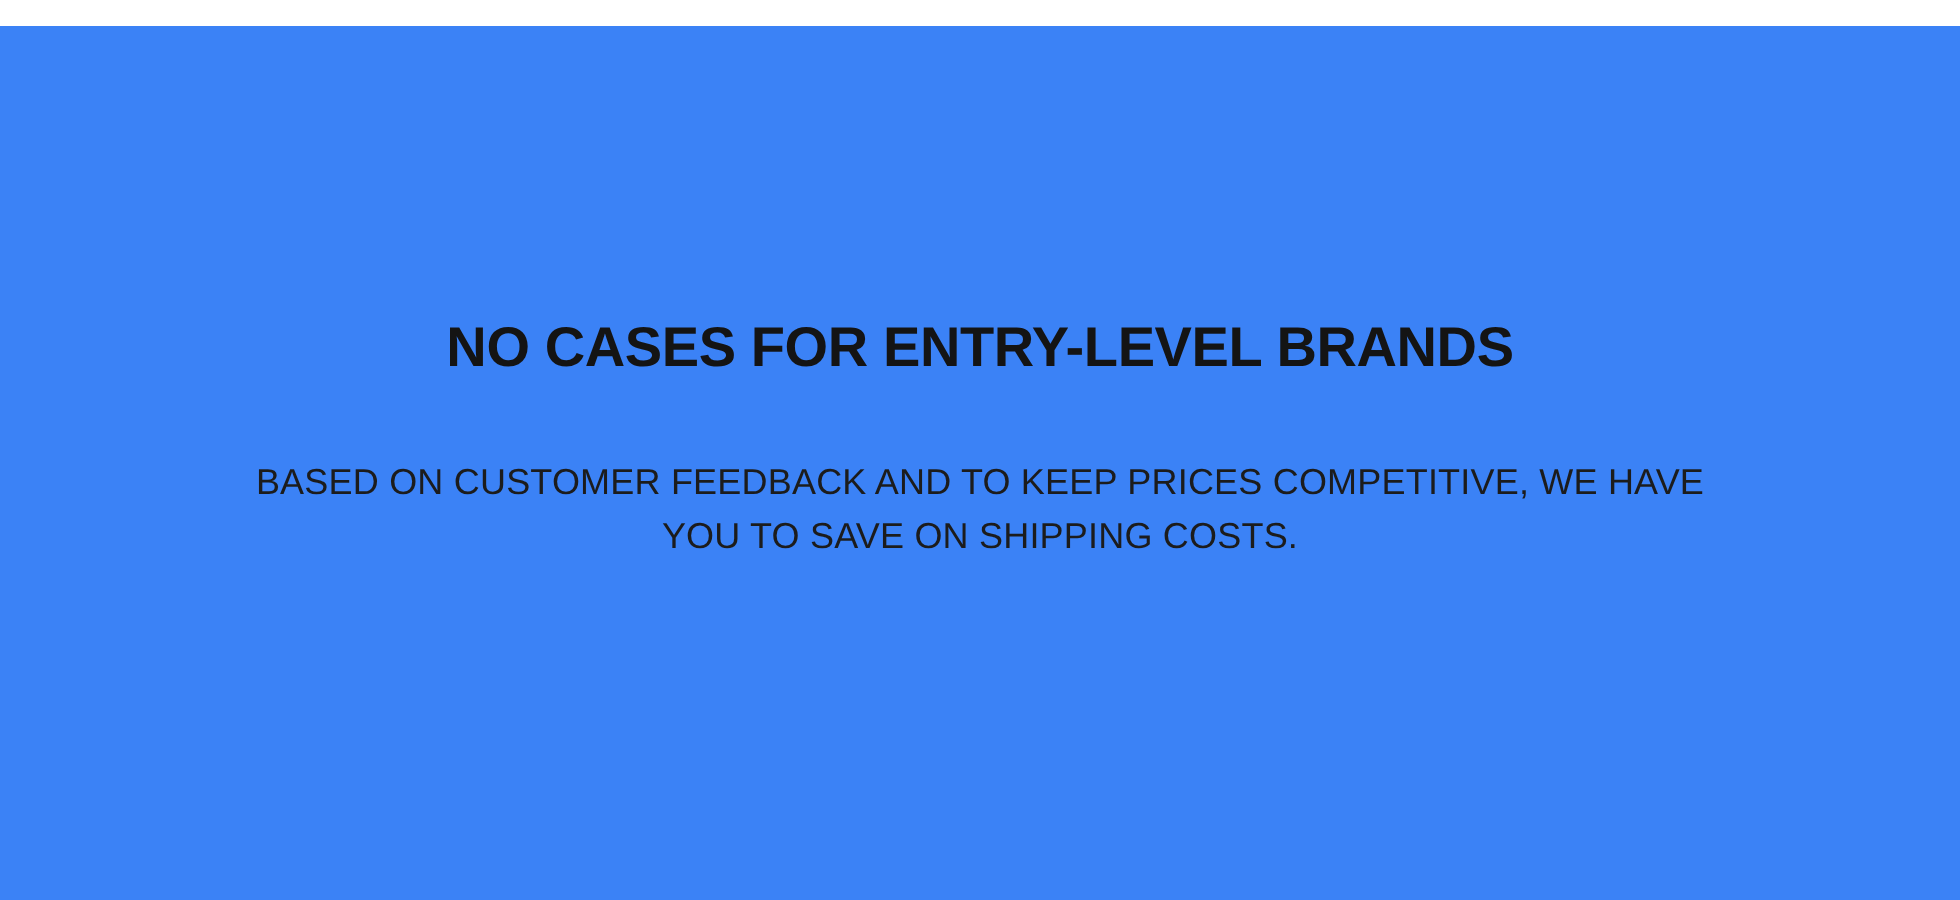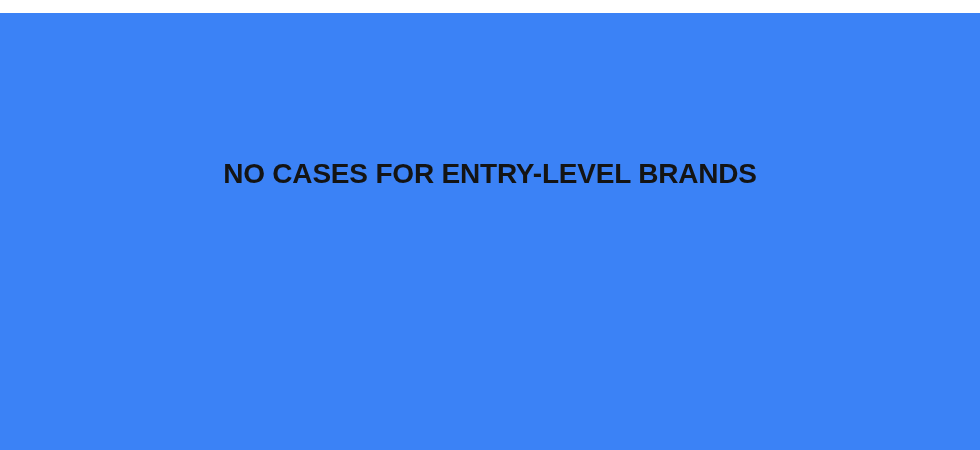--- a/index.html
+++ b/index.html
@@ -66,17 +66,19 @@
 </head>
 <body>
 
 <div class="page">
 
   <div class="content-block">
 
     <h2 class="headline">NO CASES FOR ENTRY-LEVEL BRANDS</h2>
 
     <p class="body-copy">
+      <span class="body-line">BASED ON CUSTOMER FEEDBACK AND TO KEEP PRICES COMPETITIVE, WE HAVE</span>
+      <span class="body-line">YOU TO SAVE ON SHIPPING COSTS.</span>
     </p>
 
   </div>
 
 </div>
 
 </body></html>

